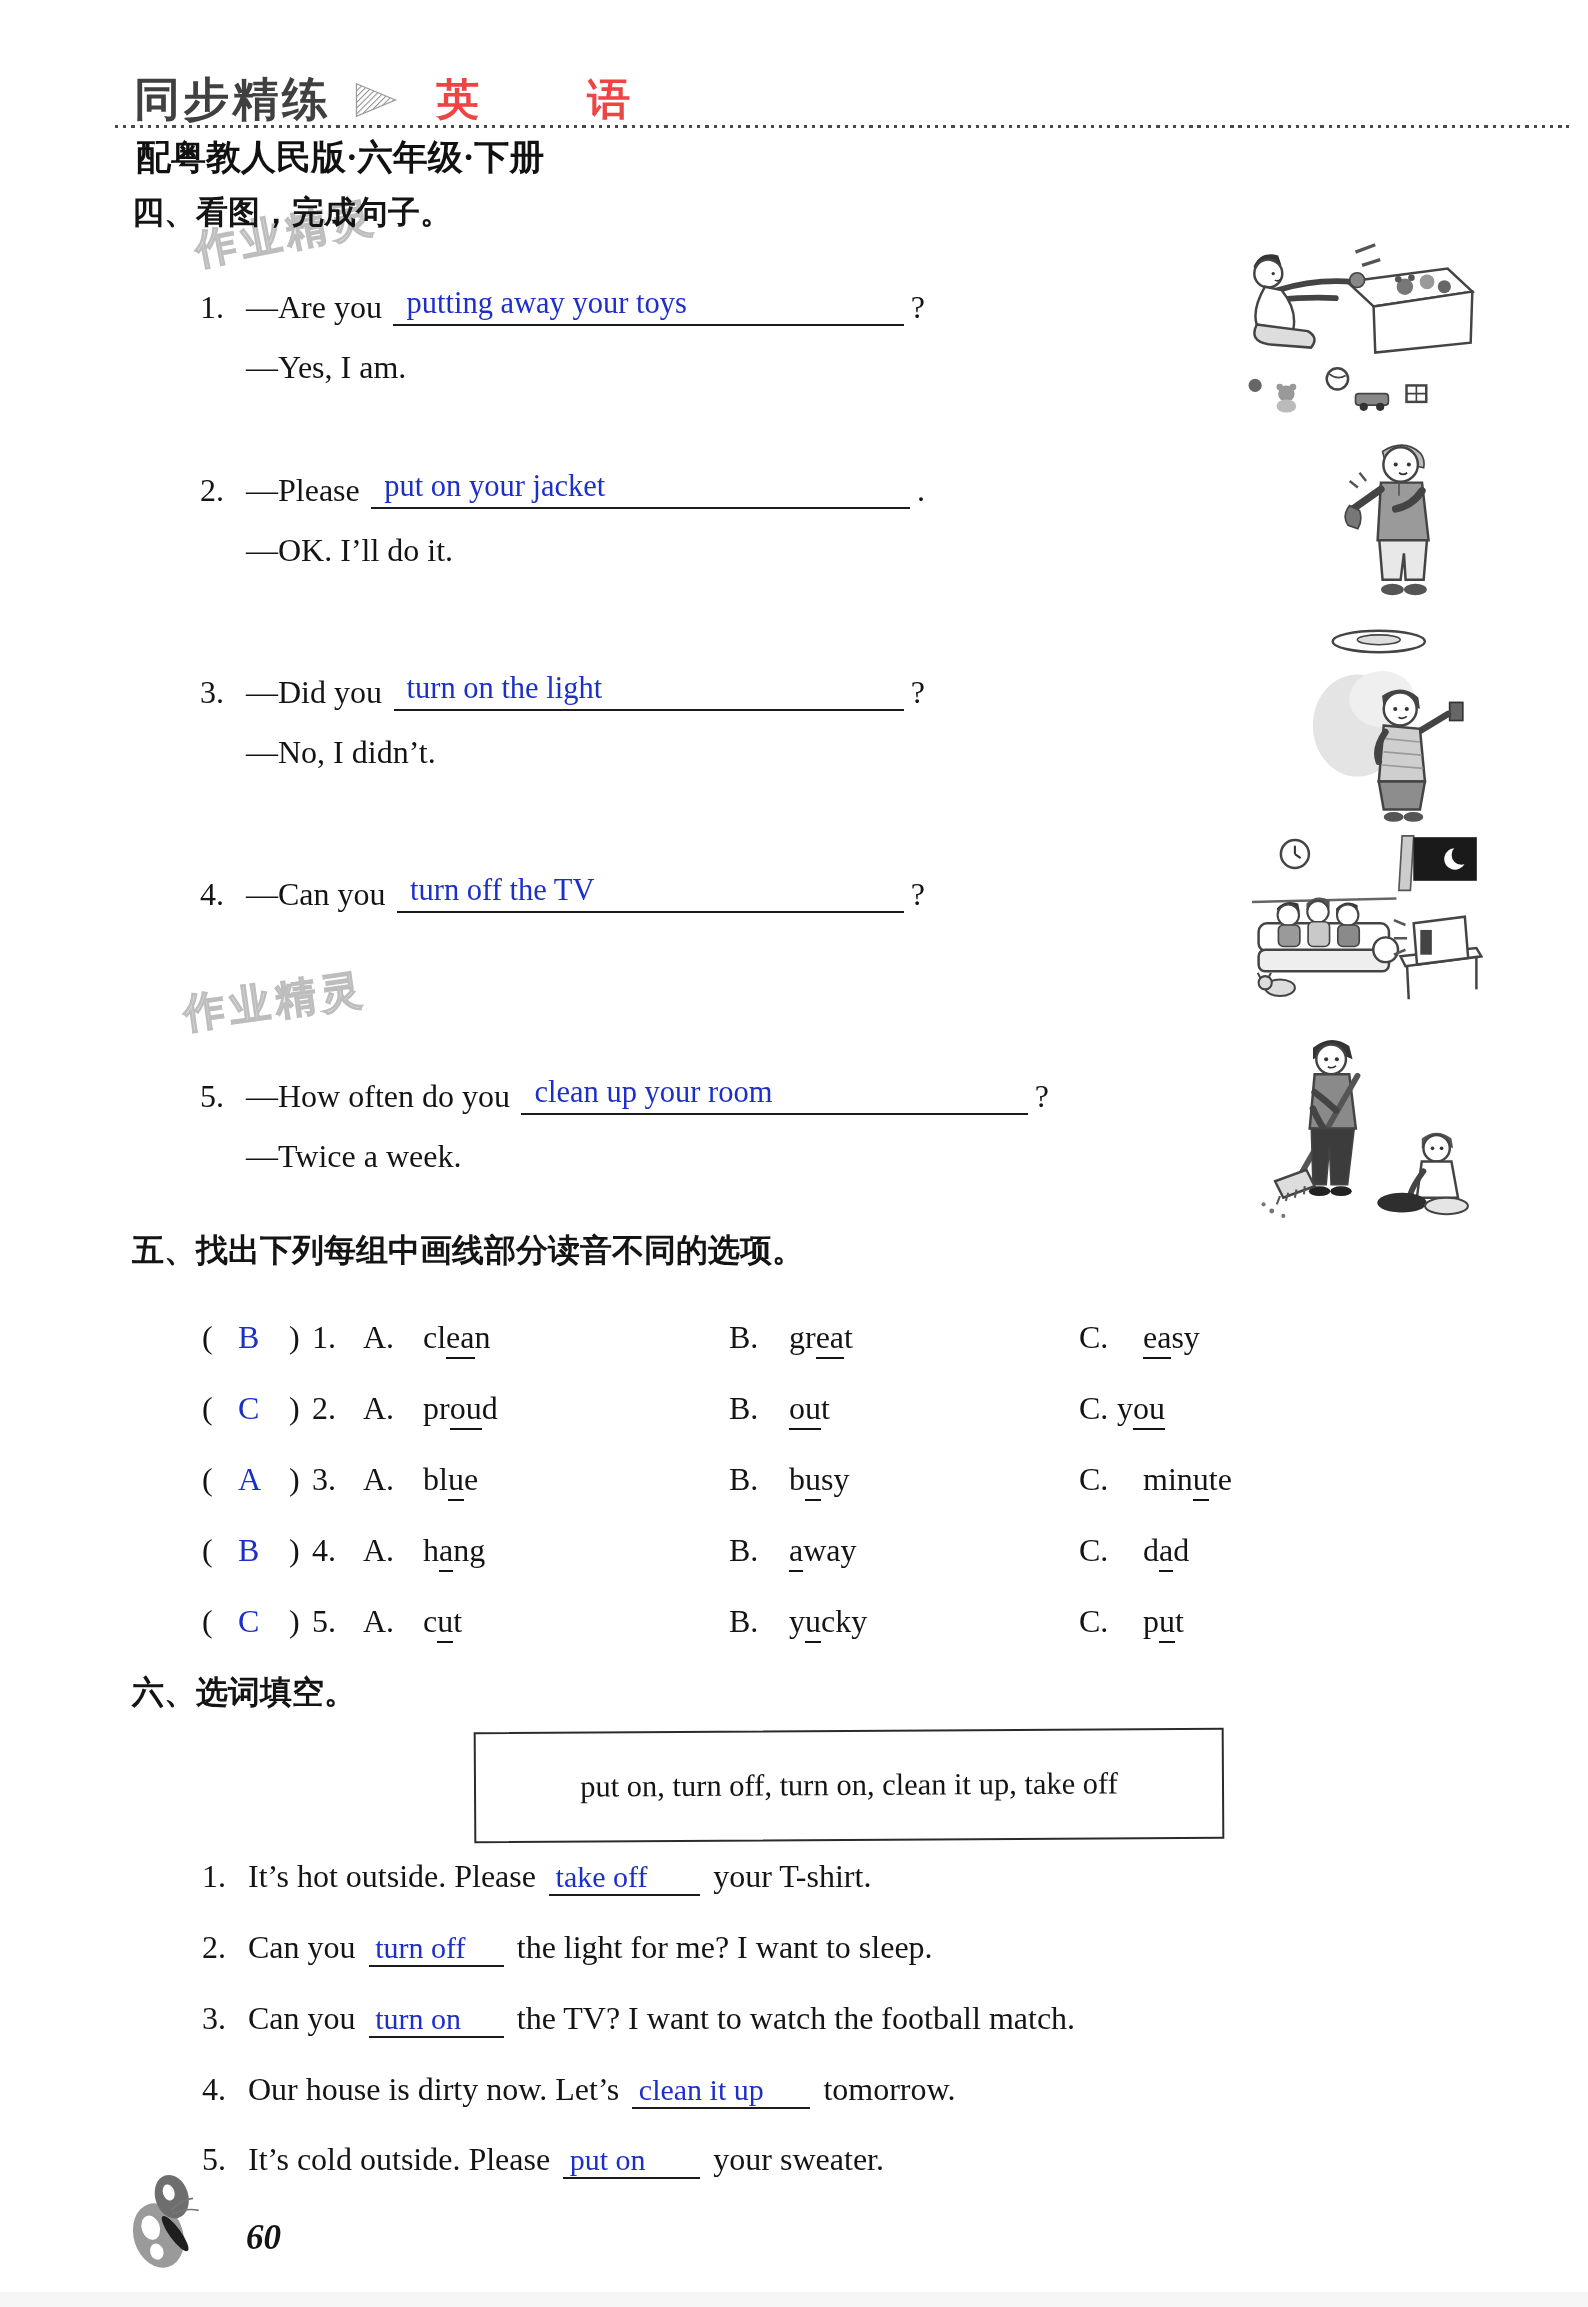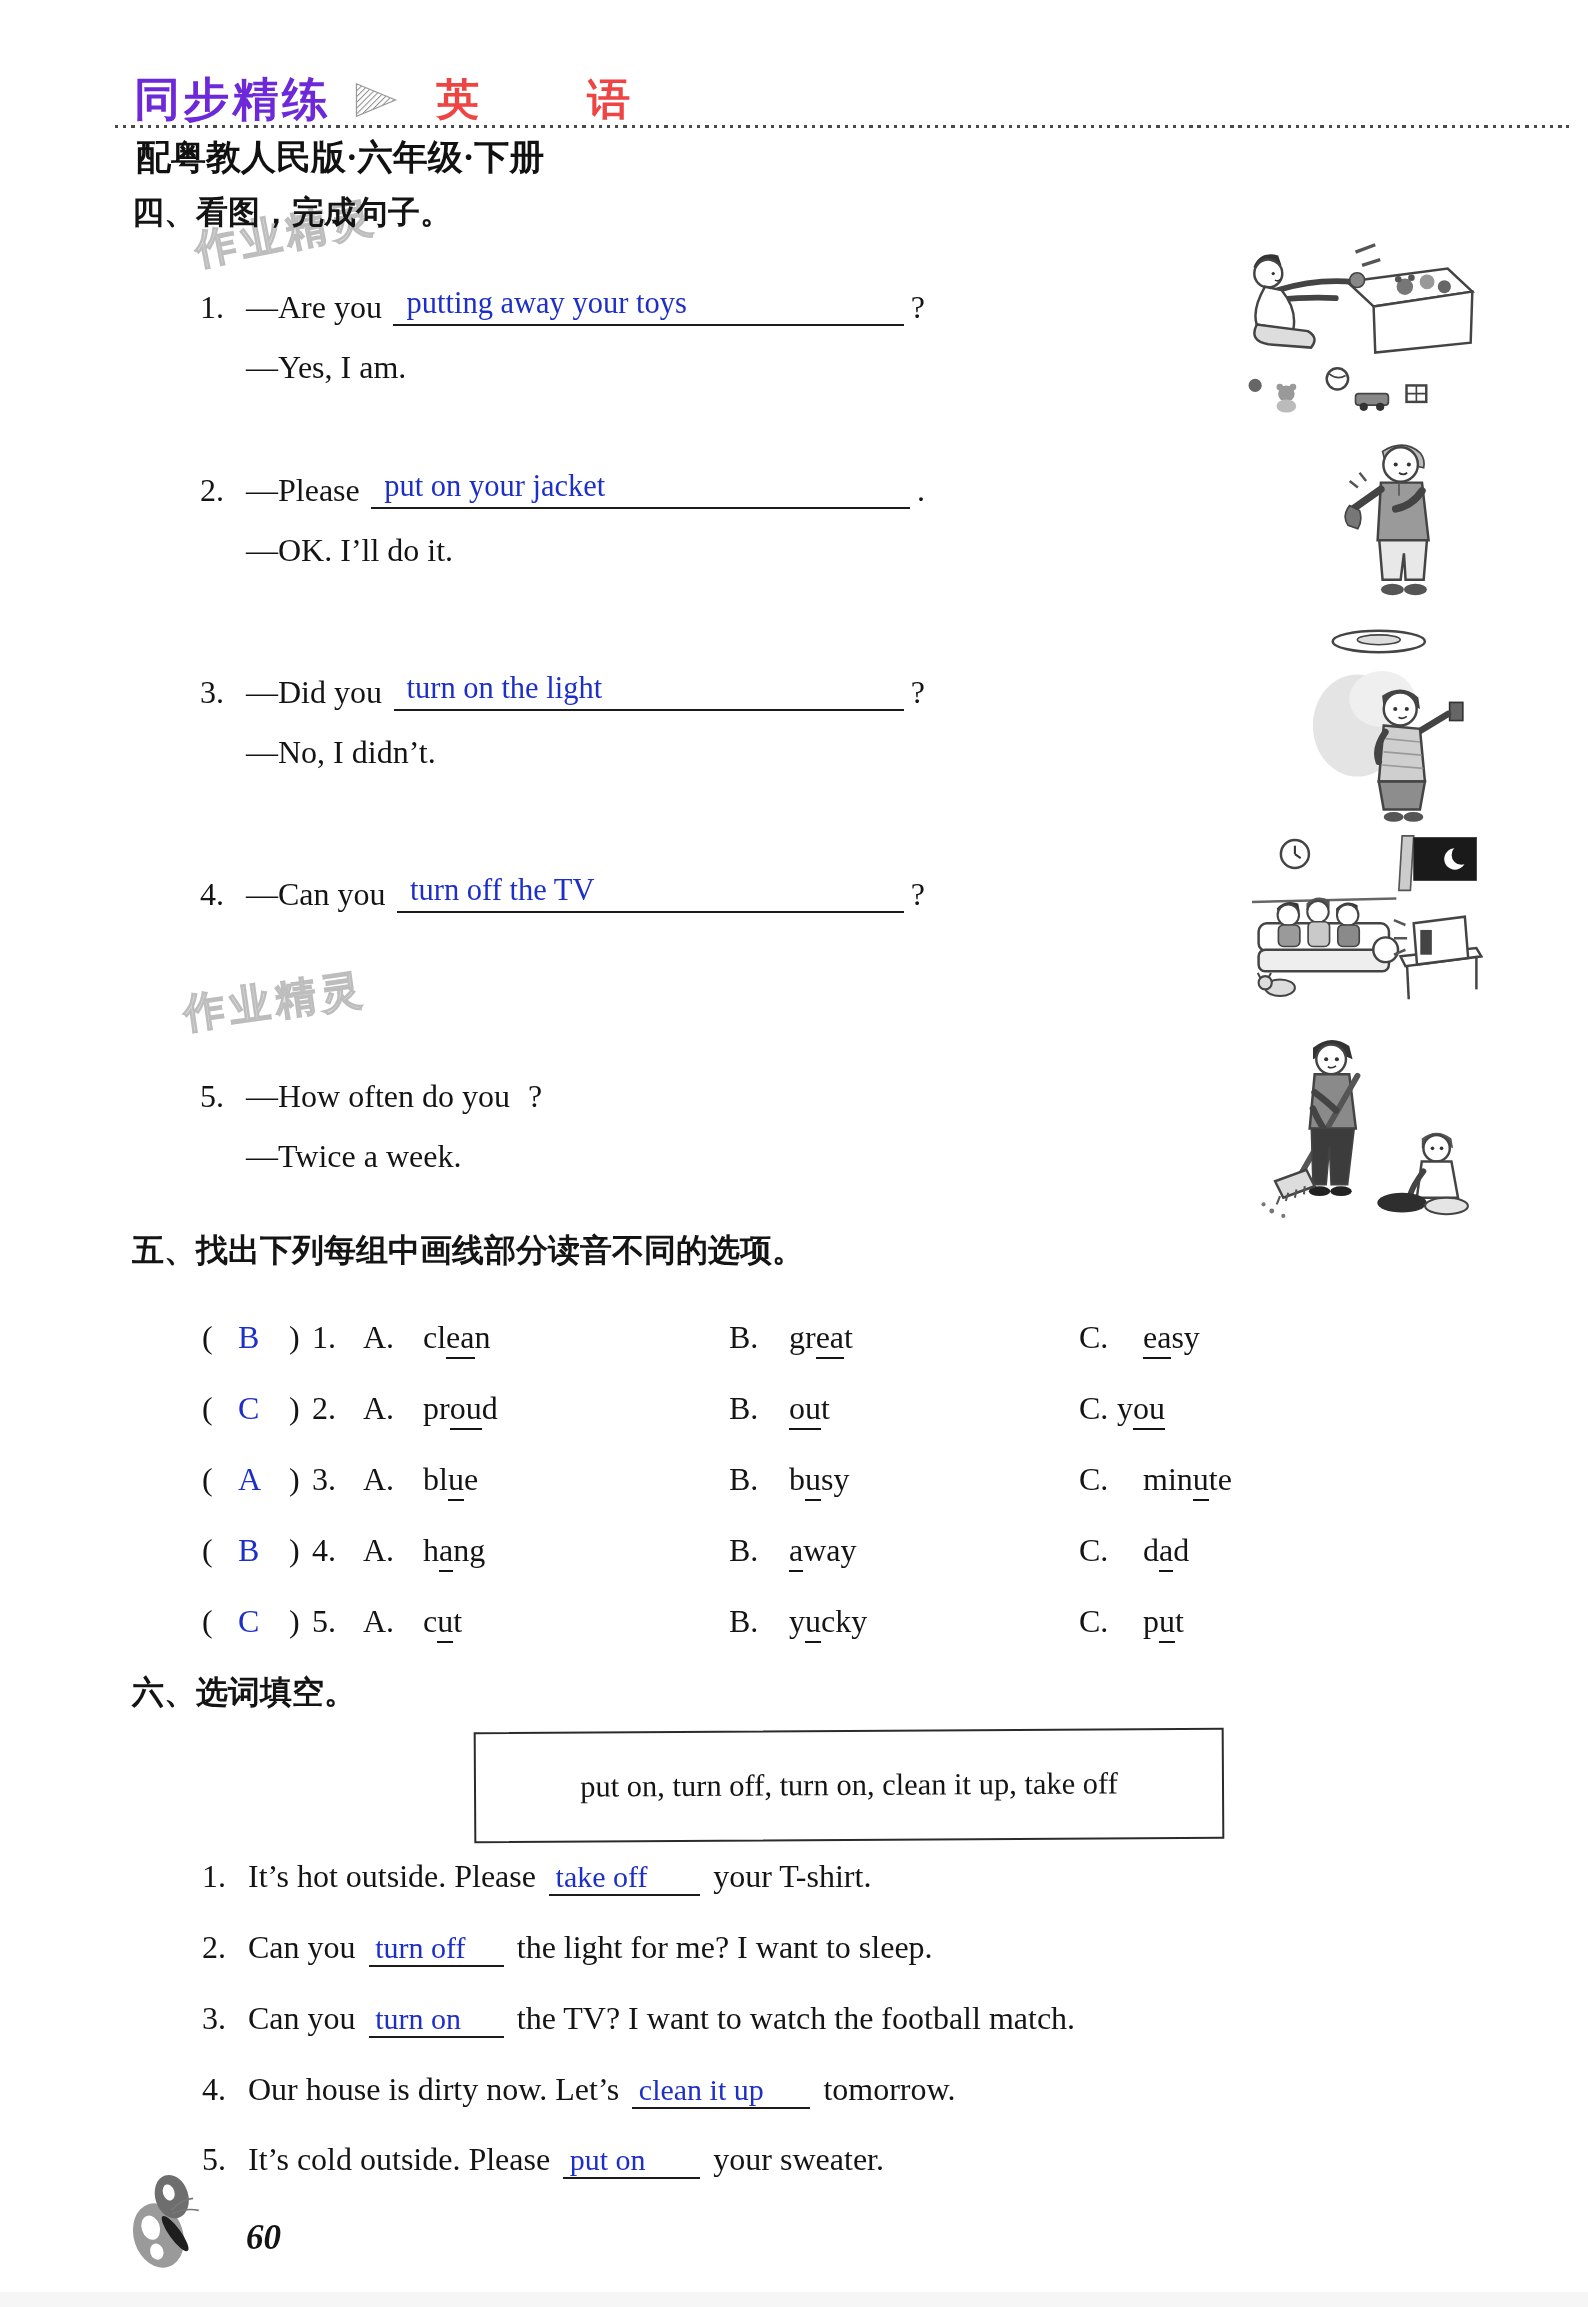--- a/index.html
+++ b/index.html
@@ -1,21 +1,21 @@
 <!DOCTYPE html>
 <html style="--blue: #1d2fc9;font-size:13px"><head>
 <meta charset="utf-8">
 <style>
   html,body{margin:0;padding:0;background:#e8e8e8;}
   .page{position:relative;width:1589px;height:2307px;background:#ffffff;overflow:hidden;
         font-family:"Liberation Serif",serif;color:#141414;}
   
   .masthead{position:absolute;left:134px;top:69px;display:flex;align-items:center;}
   .series-title{font-family:"Liberation Sans",sans-serif;font-weight:900;font-size:46px;
-        letter-spacing:3.3px;color:#6d28d9;}
+        letter-spacing:3.3px;color:#404040;}
   .subject{font-family:"Liberation Sans",sans-serif;font-weight:900;font-size:43px;
         letter-spacing:48px;color:#ef4444;margin-left:38px;white-space:nowrap;}
   .tri{margin-left:23px;display:block;}
   .dotted-rule{position:absolute;left:115px;top:125px;width:1454px;height:3.3px;
         background-image:repeating-linear-gradient(90deg,#4a4a4a 0 3.3px,transparent 3.3px 8.2px);}
   .edition{position:absolute;left:136px;top:134px;font-weight:700;font-size:35px;color:#111;}
   
   .sec-head{position:absolute;left:132px;font-family:"Liberation Sans",sans-serif;
         font-weight:700;font-size:32px;color:#141414;white-space:nowrap;}
   
@@ -111,20 +111,23 @@
     <span class="q-prefix">—Can you</span>
     <span class="q-blank">
         <span class="q-ans">turn off the TV</span>
       </span>
     <span class="q-suffix">?</span>
   </div>
 
   <div class="q-line" style="top:1067px;width:849px;">
     <span class="q-num">5.</span>
     <span class="q-prefix">—How often do you</span>
+    <span class="q-blank">
+        <span class="q-ans">clean up your room</span>
+      </span>
     <span class="q-suffix">?</span>
   </div>
   <div class="q-reply" style="top:1138px;">—Twice a week.</div>
 
   <svg class="illu" style="left:1232px;top:239px;" width="247" height="181" viewBox="0 0 300 220">
     <path d="M150,16 l24,-9 M158,32 l22,-7" stroke="#555" stroke-width="4" fill="none"></path>
     <polygon points="140,52 262,36 292,64 172,82" fill="#fff" stroke="#444" stroke-width="3"></polygon>
     <polygon points="172,82 292,64 290,126 174,138" fill="#fff" stroke="#444" stroke-width="3"></polygon>
     <circle cx="210" cy="58" r="10" fill="#777"></circle>
       <circle cx="202" cy="49" r="4" fill="#555"></circle>

